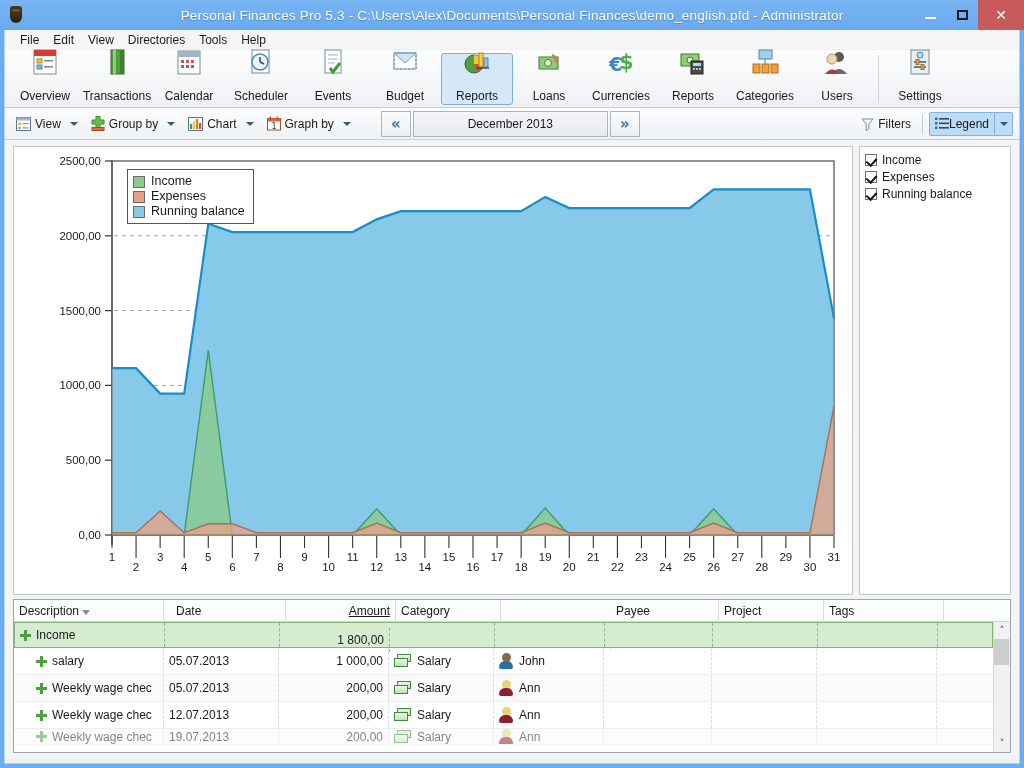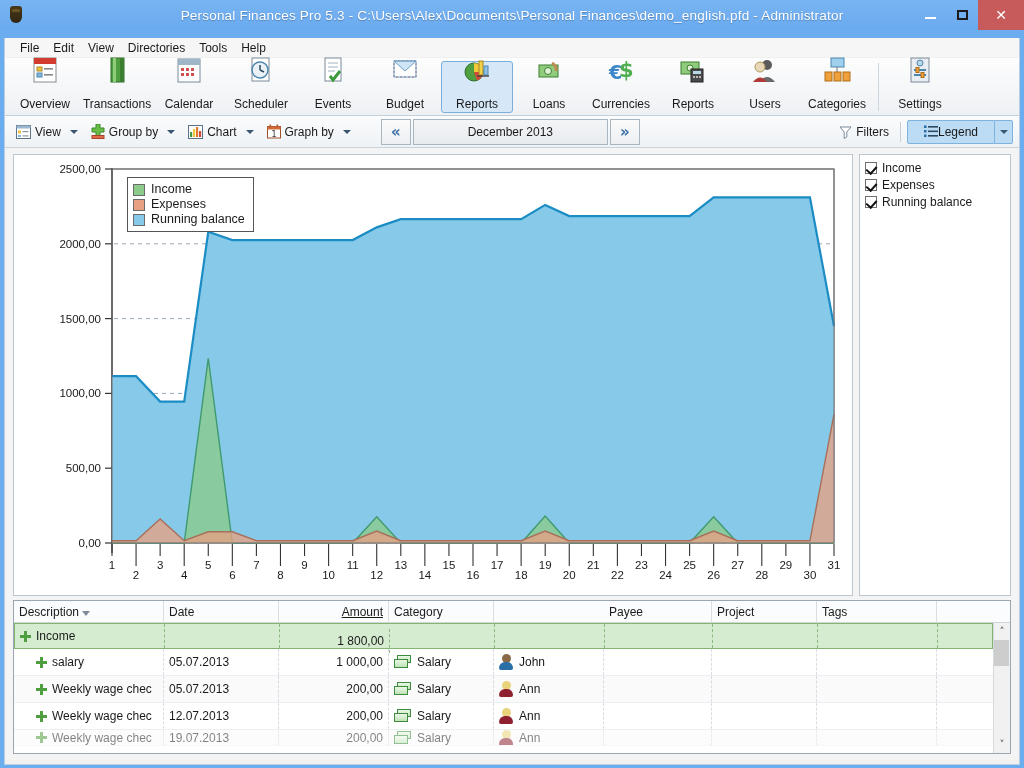--- a/index.html
+++ b/index.html
@@ -11,21 +11,21 @@
     font-size: 12px;
     color: #1a1a1a;
     background: #f0f0f0;
   }
   
   #window {
     position: relative;
     width: 1024px; height: 768px;
     background: #6cadf0;
     border: 0;
-    display: flex; flex-direction: column; gap: 8px;
+    display: flex; flex-direction: column;
   }
   
   #titlebar {
     height: 30px; position: relative;
     display: flex; align-items: center;
     background: linear-gradient(to bottom,#78b4f2 0%,#6aaaef 100%);
     flex: 0 0 30px;
   }
   #app-icon {
     width: 22px; height: 22px; margin-left: 6px; margin-right: 4px;
@@ -109,21 +109,21 @@
   .navbtn {
     width: 30px; height:26px; border:1px solid #a8b6c2; background:linear-gradient(to bottom,#fbfbfb,#eceff2);
     display:flex;align-items:center;justify-content:center; color:#3a6ea5; font-size:15px; font-weight:bold;
     font-family:"DejaVu Sans",sans-serif;
   }
   #period-box {
     width: 195px; height:26px; border:1px solid #a8b6c2; background:linear-gradient(to bottom,#f3f5f7,#e8ebee);
     display:flex;align-items:center;justify-content:center; font-size:12px; margin: 0 2px;
   }
   #legend-btn {
-    display:flex;align-items:center;height:24px;padding:0 16px;
+    display:flex;align-items:center;height:24px;padding:0 5px;
     background:#bcdcf6; border:1px solid #7fb2dd; border-radius:2px 0 0 2px;
   }
   #legend-caret {
     width:18px;height:24px;background:#bcdcf6;border:1px solid #7fb2dd;border-left:0;
     border-radius:0 2px 2px 0; display:flex;align-items:center;justify-content:center;
   }
 
   
   #chart-region { flex:1; display:flex; padding: 6px 8px 0 8px; gap:6px; min-height:0;}
   #chart-panel {
@@ -355,40 +355,40 @@
                 <rect x="21" y="21" width="2" height="2"></rect>
               </g>
           </svg>
         </span>
         <span class="lbl">Reports</span>
       </div>
 
       <div class="rb">
         <span class="gi">
           <svg width="30" height="30" viewBox="0 0 30 30">
-            <circle cx="17" cy="10" r="5" fill="#5a5a5a"></circle>
-            <path d="M9 27 q8 -10 16 0 Z" fill="#6a6a6a"></path>
-            <circle cx="10" cy="12" r="5" fill="#e8d8b8" stroke="#b09860"></circle>
-            <path d="M3 27 q7 -9 14 0 Z" fill="#b03a3a"></path>
-          </svg>
-        </span>
-        <span class="lbl">Users</span>
-      </div>
-
-      <div class="rb">
-        <span class="gi">
-          <svg width="30" height="30" viewBox="0 0 30 30">
             <rect x="9" y="3" width="13" height="9" fill="#9fd0ee" stroke="#4f86ad"></rect>
             <rect x="3" y="17" width="7" height="9" fill="#f0a03a" stroke="#b06e18"></rect>
             <rect x="12" y="17" width="7" height="9" fill="#f0a03a" stroke="#b06e18"></rect>
             <rect x="21" y="17" width="7" height="9" fill="#f0a03a" stroke="#b06e18"></rect>
             <line x1="15" y1="12" x2="15" y2="17" stroke="#777"></line>
           </svg>
         </span>
         <span class="lbl">Categories</span>
+      </div>
+
+      <div class="rb">
+        <span class="gi">
+          <svg width="30" height="30" viewBox="0 0 30 30">
+            <circle cx="17" cy="10" r="5" fill="#5a5a5a"></circle>
+            <path d="M9 27 q8 -10 16 0 Z" fill="#6a6a6a"></path>
+            <circle cx="10" cy="12" r="5" fill="#e8d8b8" stroke="#b09860"></circle>
+            <path d="M3 27 q7 -9 14 0 Z" fill="#b03a3a"></path>
+          </svg>
+        </span>
+        <span class="lbl">Users</span>
       </div>
 
       <div class="sep-v"></div>
 
       <div class="rb">
         <span class="gi">
           <svg width="30" height="30" viewBox="0 0 30 30">
             <rect x="6" y="3" width="18" height="24" fill="#e8eef3" stroke="#7a8a99"></rect>
             <circle cx="15" cy="8" r="3" fill="#b8d8ea" stroke="#4f86ad"></circle>
             <rect x="9" y="14" width="12" height="2" fill="#4f86ad"></rect>
@@ -637,21 +637,21 @@
       </div>
     </div>
 
     <div id="grid-region">
       <div id="grid-wrap">
         <div id="grid-head">
             <div class="gh" style="width: 150px;">
               <span>Description</span>
               <span style="width: 0px; height: 0px; border-left: 4px solid transparent; border-right: 4px solid transparent; border-top: 5px solid rgb(128, 141, 153); margin-left: 3px; margin-top: 3px;"></span>
             </div>
-            <div class="gh" style="width: 115px;">
+            <div class="gh" style="width: 115px; margin-left: 7px;">
               <span>Date</span>
             </div>
             <div class="gh num" style="width: 110px; text-decoration: underline;">
               <span>Amount</span>
             </div>
             <div class="gh" style="width: 105px;">
               <span>Category</span>
             </div>
             <div class="gh" style="width: 110px; margin-top: 28px;">
               <span>Family member</span>

